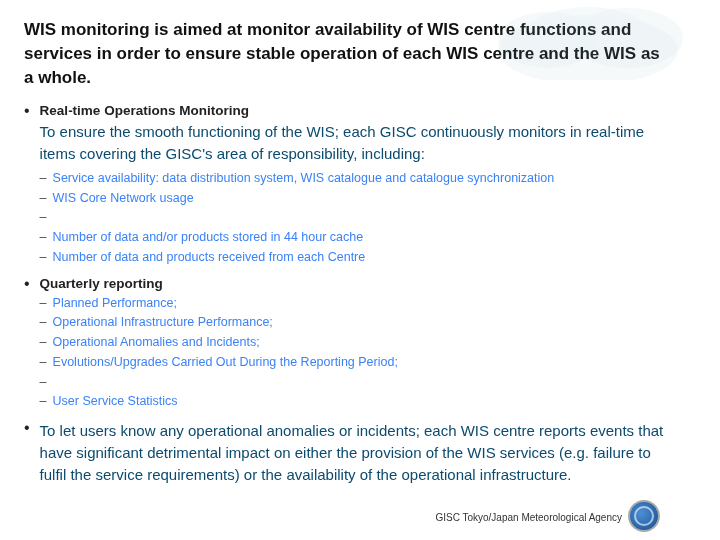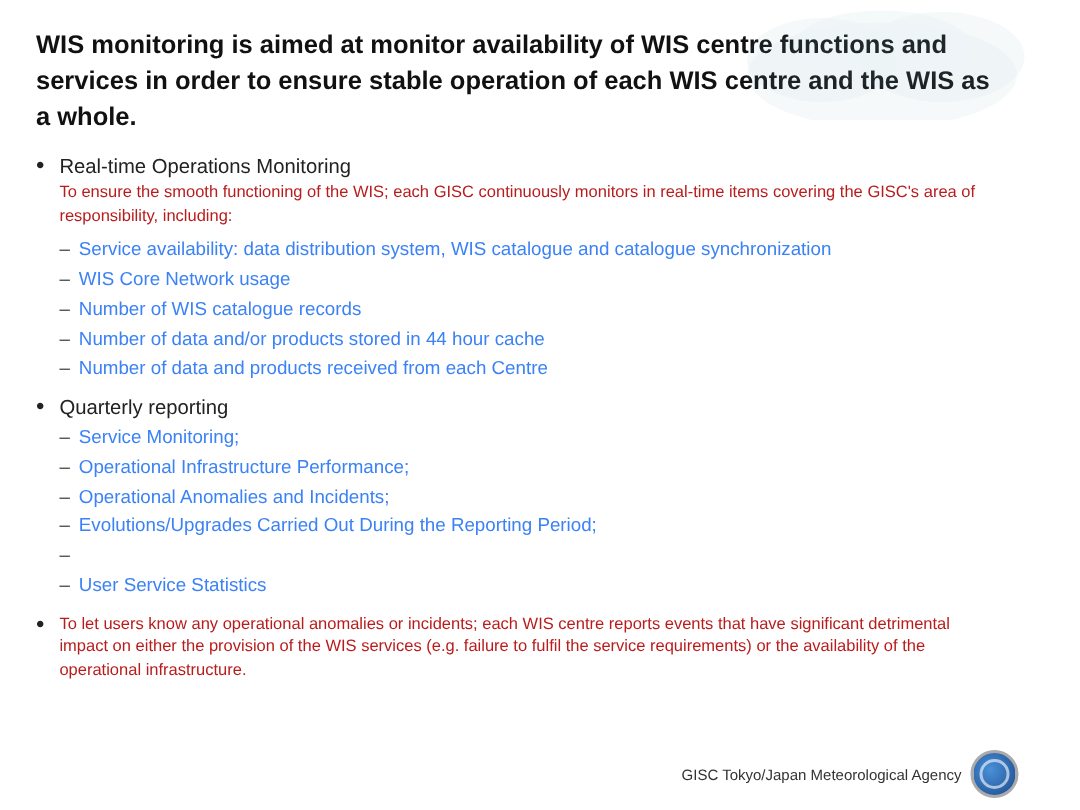--- a/index.html
+++ b/index.html
@@ -45,30 +45,30 @@
       margin-right: 10px;
       margin-top: -1px;
       flex-shrink: 0;
     }
 
     .section-content {
       flex: 1;
     }
 
     .section-title {
-      font-weight: normal;
+      font-weight: bold;
       font-size: 13.5px;
       margin-bottom: 3px;
     }
 
     .section-desc {
-      font-size: 11px;
+      font-size: 15px;
       line-height: 1.45;
       margin-bottom: 4px;
-      color: #b91c1c;
+      color: #0c4a6e;
     }
 
     .sub-items {
       margin-left: 0px;
     }
 
     .sub-item {
       display: flex;
       align-items: flex-start;
       margin-bottom: 1px;
@@ -86,21 +86,21 @@
       color: #3b82f6;
     }
 
     .bold-text {
       font-weight: normal;
     }
 
     .footer-logo {
       position: absolute;
       bottom: 8px;
-      right: 9px;
+      right: 28px;
       display: flex;
       flex-direction: column;
       align-items: flex-end;
     }
 
     .footer-text {
       font-size: 10px;
       color: #333;
       margin-top: 2px;
     }
@@ -157,21 +157,20 @@
           <div class="sub-item">
             <span class="dash">–</span>
             <span class="sub-item-text">Service availability: data distribution system, WIS catalogue and catalogue synchronization</span>
           </div>
           <div class="sub-item">
             <span class="dash">–</span>
             <span class="sub-item-text">WIS Core Network usage</span>
           </div>
           <div class="sub-item">
             <span class="dash">–</span>
-            <span class="sub-item-text">Number of WIS catalogue records</span>
           </div>
           <div class="sub-item">
             <span class="dash">–</span>
             <span class="sub-item-text">Number of data and/or products stored in 44 hour cache</span>
           </div>
           <div class="sub-item">
             <span class="dash">–</span>
             <span class="sub-item-text">Number of data and products received from each Centre</span>
           </div>
         </div>
@@ -180,21 +179,21 @@
   </div>
 
   <div class="section">
     <div class="bullet-row">
       <span class="bullet-dot">•</span>
       <div class="section-content">
         <div class="section-title">Quarterly reporting</div>
         <div class="sub-items">
           <div class="sub-item">
             <span class="dash">–</span>
-            <span class="sub-item-text">Service Monitoring;</span>
+            <span class="sub-item-text">Planned Performance;</span>
           </div>
           <div class="sub-item">
             <span class="dash">–</span>
             <span class="sub-item-text">Operational Infrastructure Performance;</span>
           </div>
           <div class="sub-item">
             <span class="dash">–</span>
             <span class="sub-item-text">Operational Anomalies and Incidents;</span>
           </div>
           <div class="sub-item">

